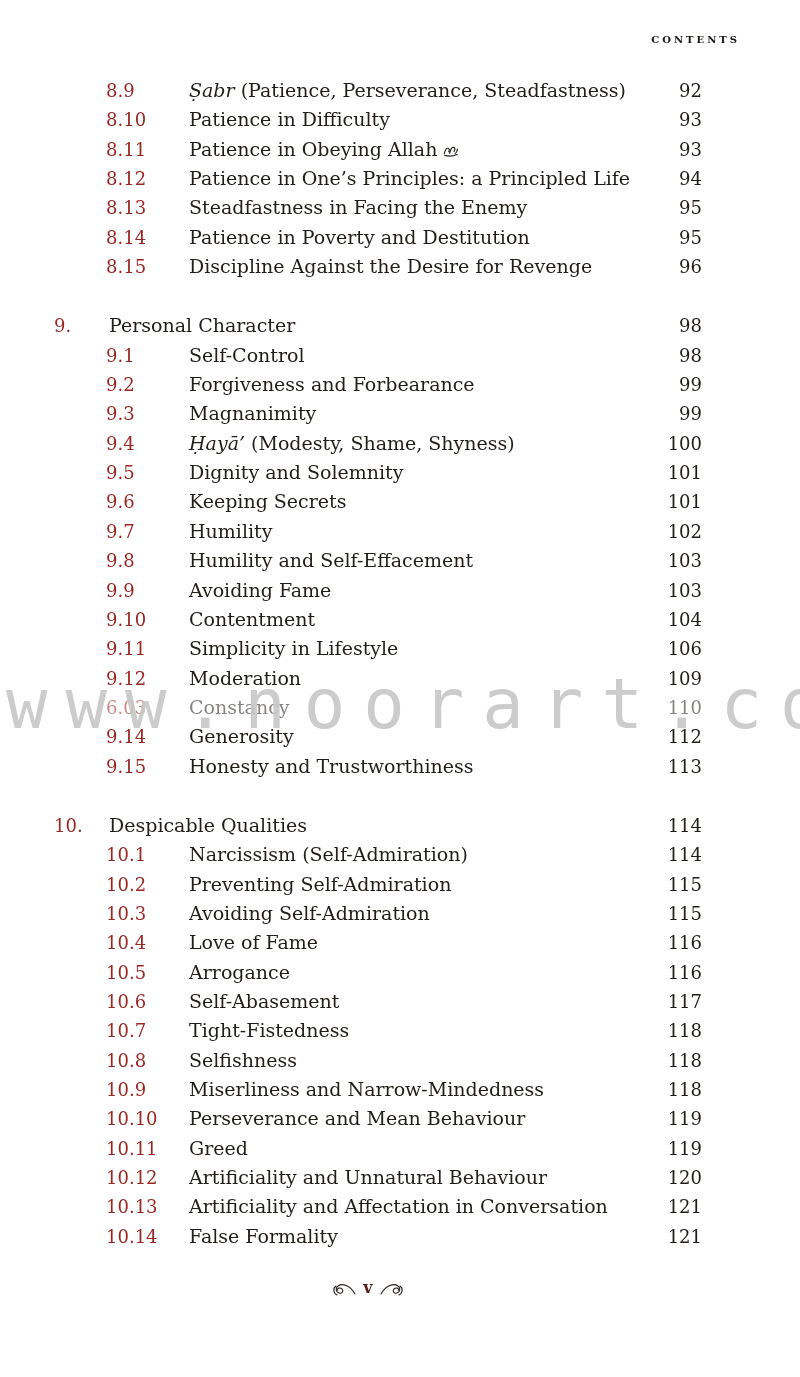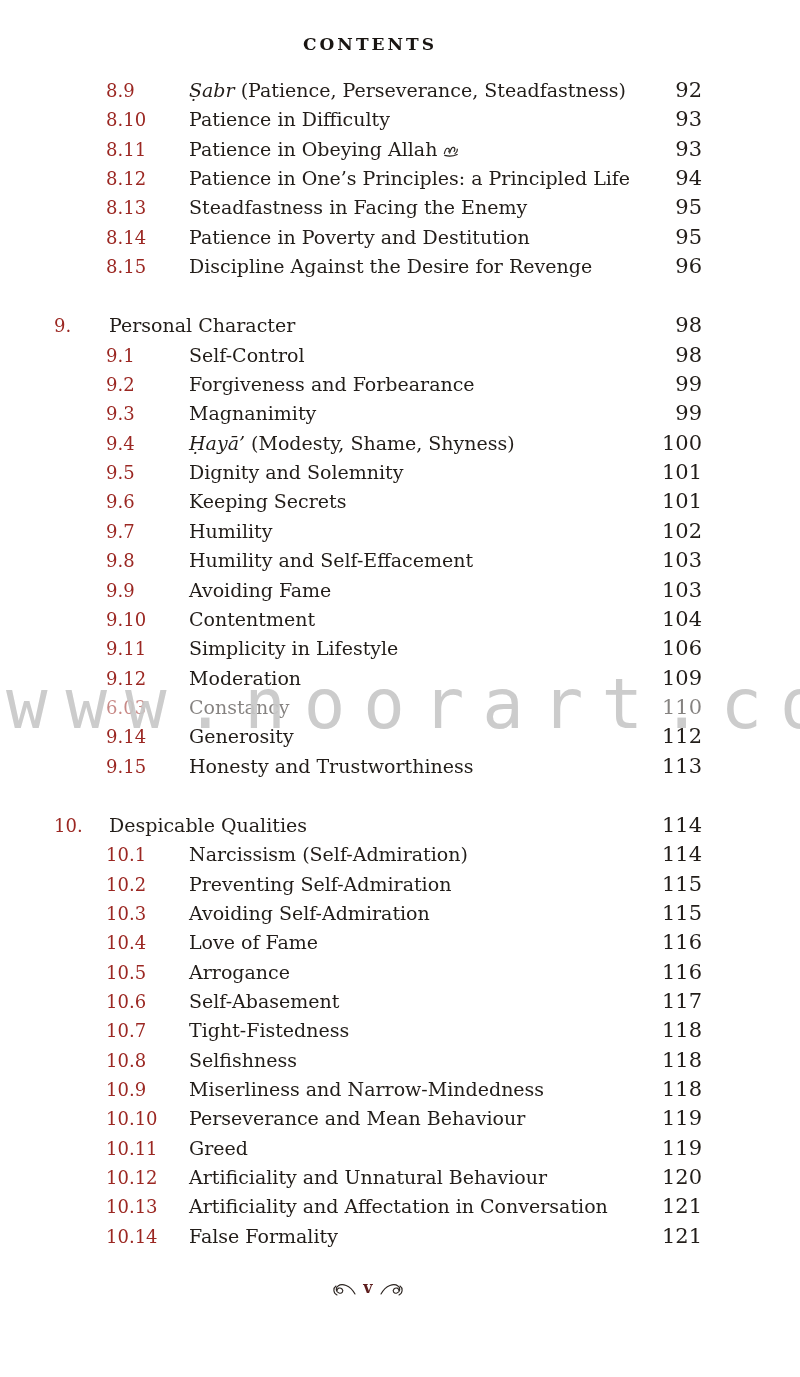--- a/index.html
+++ b/index.html
@@ -14,36 +14,36 @@
     background:#ffffff;
     position:relative;
     overflow:hidden;
     font-family:"DejaVu Serif","Liberation Serif",serif;
     color:var(--ink);
   }
   .page{position:absolute;inset:0;}
 
   #contents-header{
     position:absolute;top:34px;left:0;width:740px;
-    text-align:center;
-    font-size:17px;font-weight:bold;letter-spacing:3px;
+    text-align:right;
+    font-size:10px;font-weight:bold;letter-spacing:3px;
     color:#191512;
   }
 
   #toc{position:absolute;top:76px;left:0;width:800px;}
   .toc-group{position:relative;padding-left:24px;}
   .toc-group + .toc-group{margin-top:30px;}
 
   .trow{position:relative;height:29.35px;}
   .trow > span{position:absolute;top:0;line-height:29.35px;white-space:nowrap;}
   .num{left:82px;font-size:18px;color:var(--accent);}
   .trow.heading .num{left:30px;}
   .title{left:165px;font-size:19px;color:var(--ink);}
   .trow.heading .title{left:85px;}
-  .pg{right:98px;font-size:21px;color:var(--ink);}
+  .pg{right:98px;font-size:18px;color:var(--ink);}
   .title i{font-style:italic;margin-top:32px;}
   .trow.faded{opacity:.55;}
 
   .honorific-icon{display:inline-block;margin-left:6px;vertical-align:-1px;}
 
   #watermark{
     position:absolute;top:664px;left:6px;z-index:6;
     font-family:"DejaVu Sans Mono","Liberation Mono",monospace;
     font-size:69px;letter-spacing:18px;white-space:nowrap;
     color:var(--wm);opacity:.92;font-weight:400;

